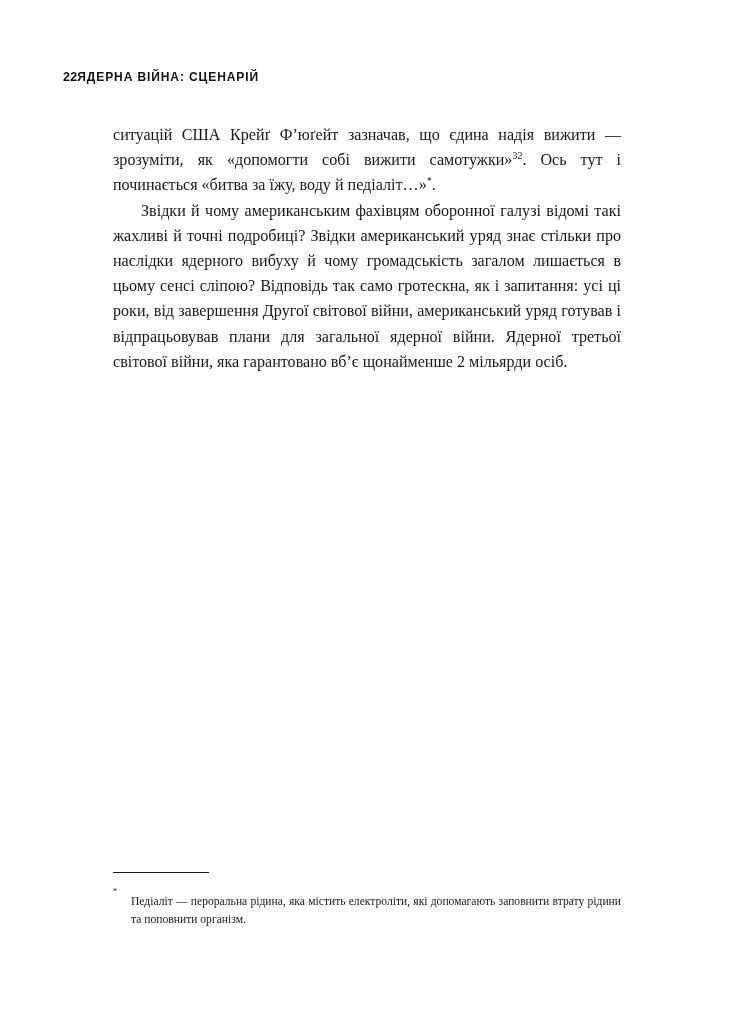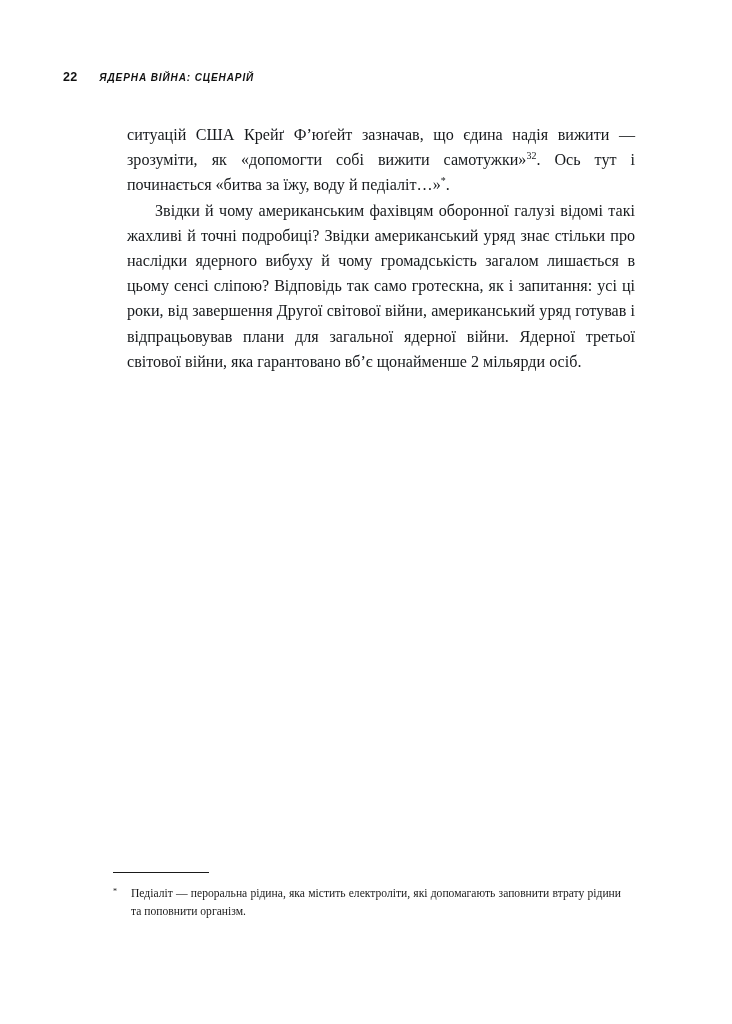--- a/index.html
+++ b/index.html
@@ -20,42 +20,40 @@
     height: 1024px;
     box-sizing: border-box;
   }
   .header {
     position: absolute;
     top: 70px;
     left: 63px;
     right: 63px;
     display: flex;
     align-items: baseline;
-    gap: 22px;
   }
   .folio {
     font-family: "Liberation Sans", sans-serif;
     font-weight: bold;
     font-size: 12.5px;
     letter-spacing: 0.2px;
     color: #111;
   }
   .running-title {
     font-family: "Liberation Sans", sans-serif;
     font-weight: bold;
-    font-size: 10px;
+    font-size: 12px;
     letter-spacing: 0.9px;
     color: #111;
     text-transform: uppercase;
-    font-style: italic;
   }
   .body-text {
     position: absolute;
     top: 122px;
-    left: 127px;
+    left: 113px;
     width: 508px;
     font-size: 16.1px;
     line-height: 25.2px;
     text-align: justify;
     text-justify: inter-word;
     hyphens: manual;
     color: #16191c;
   }
   .body-text p {
     margin: 0;
@@ -93,20 +91,21 @@
     text-align: justify;
   }
   .footnote-mark {
     font-size: 8px;
     line-height: 14px;
     flex: 0 0 auto;
     width: 10px;
   }
   .footnote-body {
     flex: 1 1 auto;
+    margin-top: 8px;
   }
 </style>
 </head>
 <body>
 
 <div class="page">
 
   <div class="header">
     <span class="folio">22</span>
     <span class="running-title">ЯДЕРНА ВІЙНА: СЦЕНАРІЙ</span>

